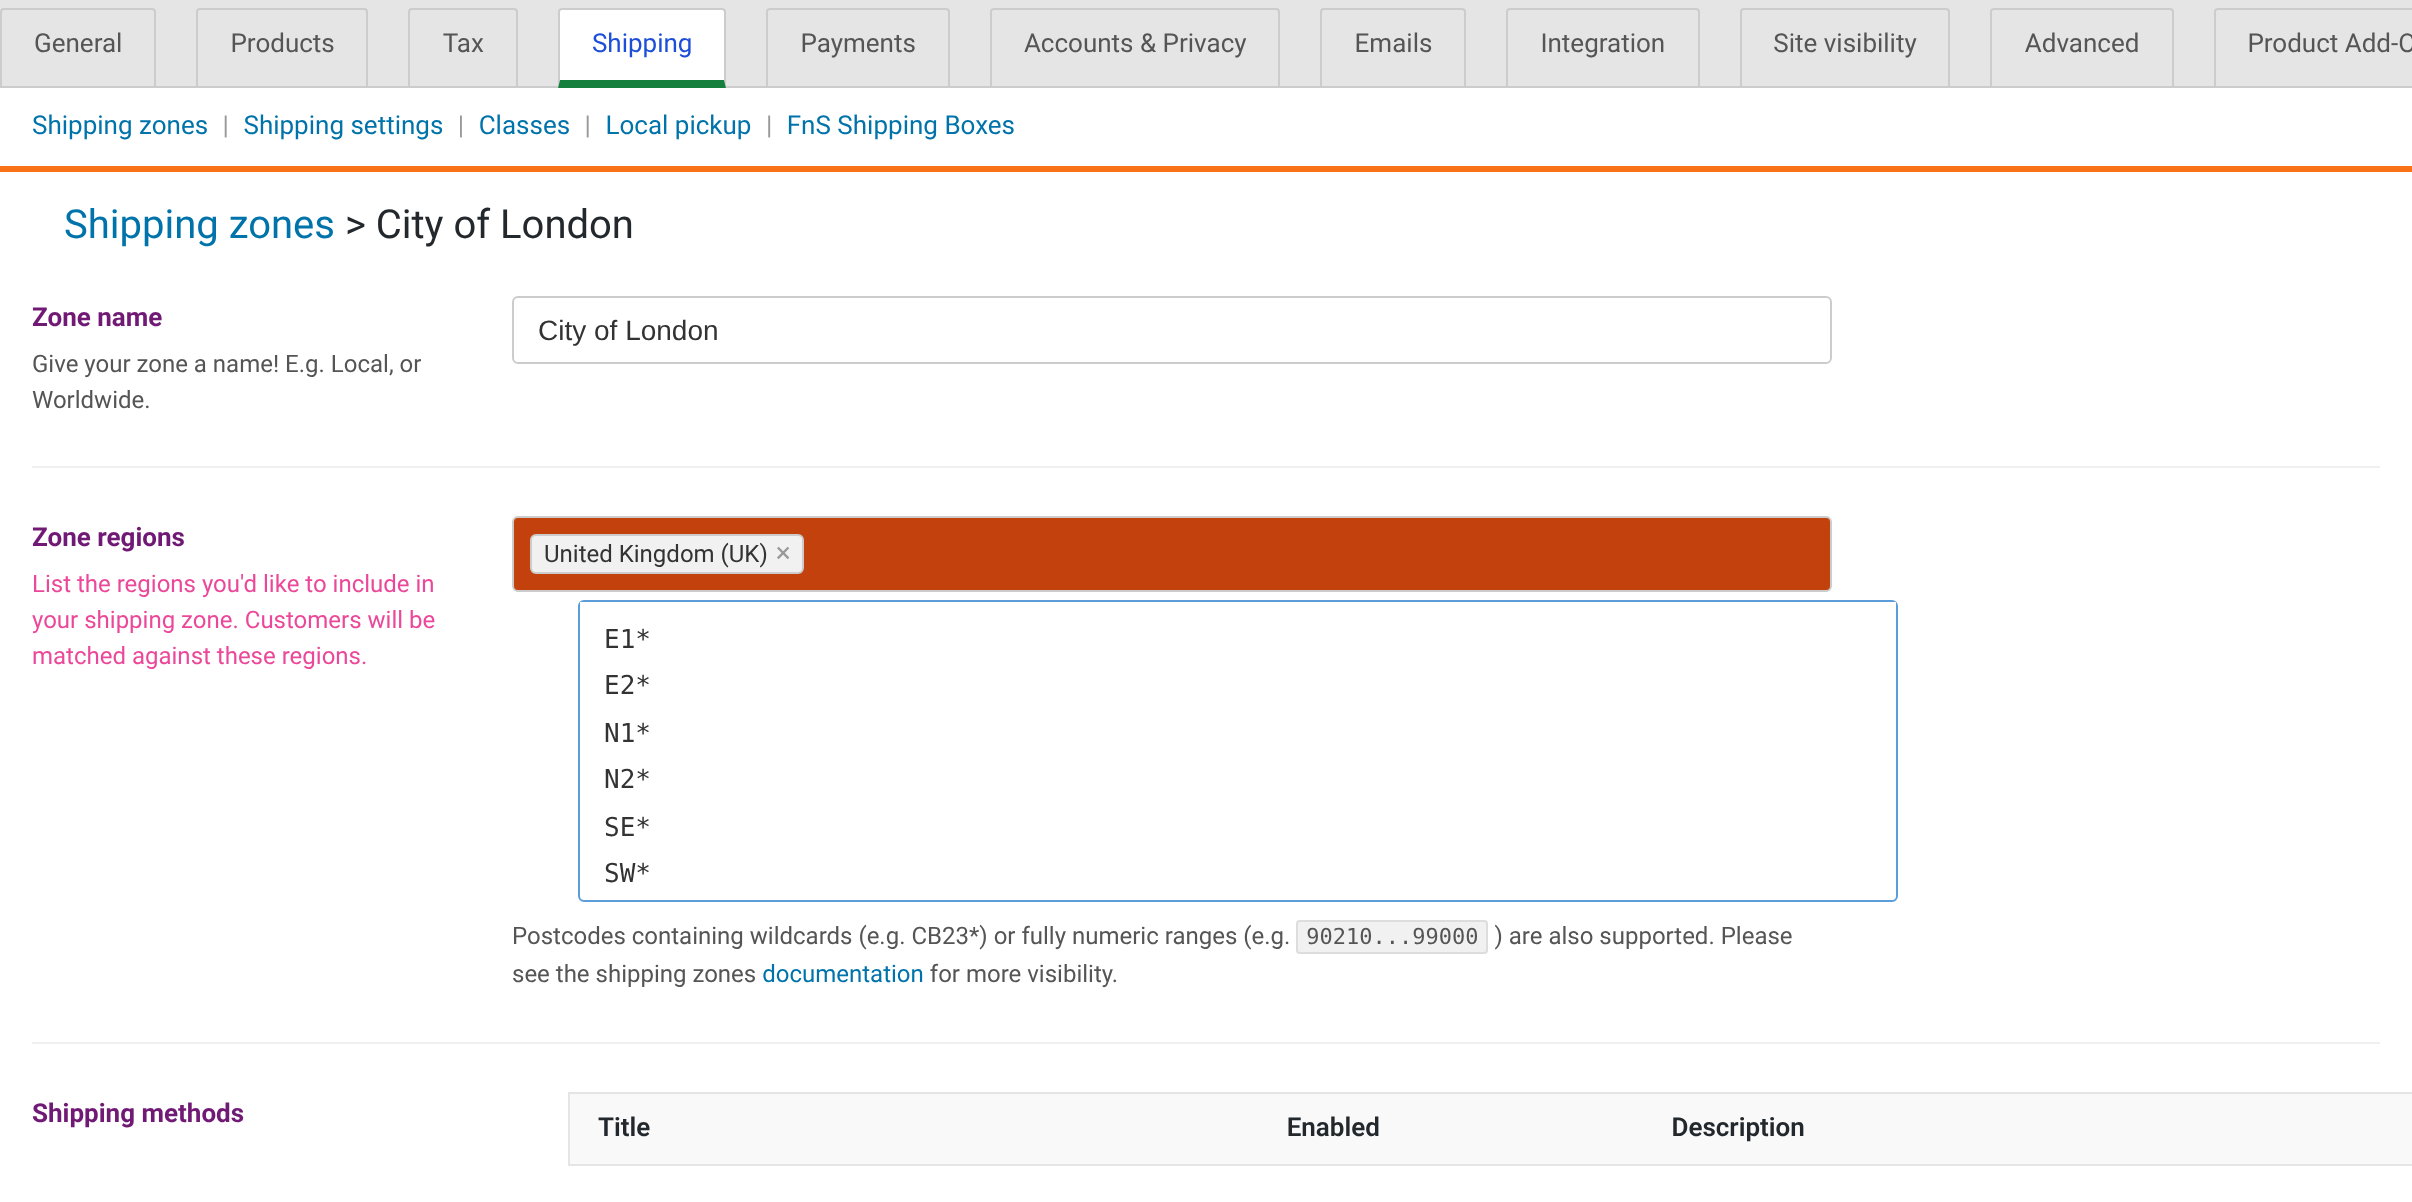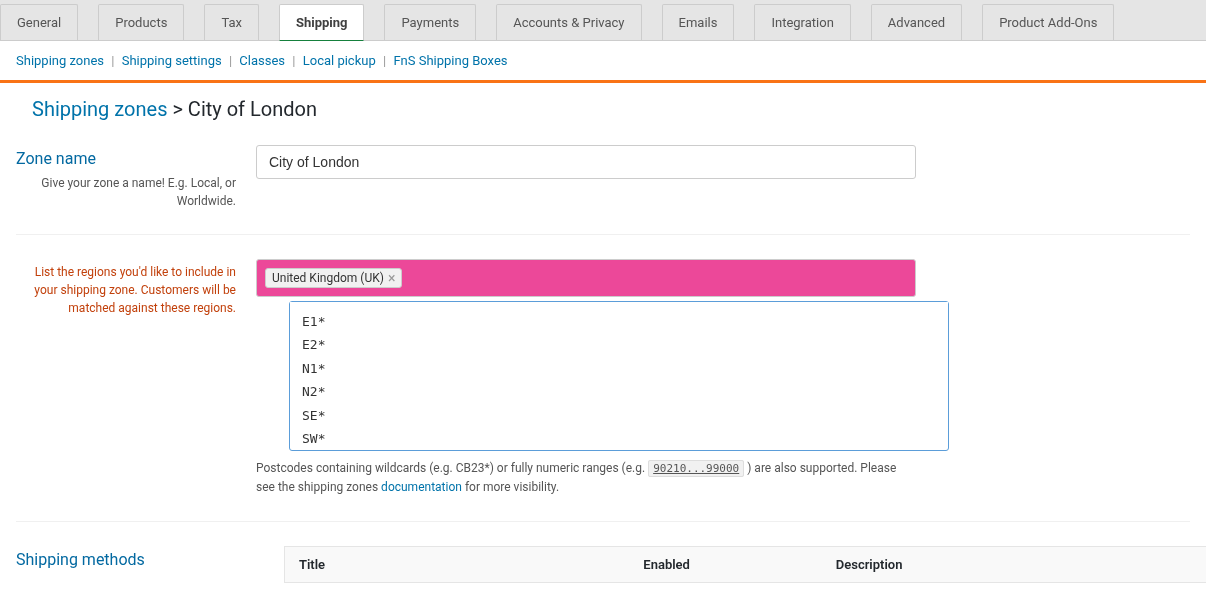--- a/index.html
+++ b/index.html
@@ -26,24 +26,24 @@
       color: #555;
       cursor: pointer;
       font-size: 13px;
       margin-right: 20px;
       margin-top: 4px;
       border-radius: 2px 2px 0 0;
       white-space: nowrap;
     }
     .tab.active {
       background: #fff;
-      color: #404040;
-      border-bottom: 1px solid #15803d;
+      color: #1d4ed8;
+      border-bottom: 4px solid #15803d;
       margin-bottom: -1px;
-      font-weight: 700;
+      font-weight: 400;
     }
 
     
     .content-wrap {
       background: #fff;
       padding: 0;
     }
 
     
     .sub-nav {
@@ -86,33 +86,32 @@
       border-bottom: none;
       margin-bottom: 0;
     }
     .settings-label {
       width: 240px;
       min-width: 240px;
       padding-right: 20px;
       padding-top: 4px;
     }
     .settings-label h3 {
-      font-size: 16px;
-      font-weight: 400;
-      color: #0369a1;
+      font-size: 13px;
+      font-weight: 700;
+      color: #701a75;
       margin-bottom: 6px;
     }
     .settings-label p {
       font-size: 12px;
       color: #555;
       line-height: 1.5;
-      text-align: right;
     }
     .settings-label p.green-text {
-      color: #c2410c;
+      color: #ec4899;
       font-size: 12px;
     }
     .settings-field {
       flex: 1;
     }
 
     
     .zone-input {
       width: 100%;
       max-width: 660px;
@@ -125,21 +124,21 @@
       outline: none;
     }
 
     
     .tag-field {
       width: 100%;
       max-width: 660px;
       border: 1px solid #ccc;
       border-radius: 3px;
       padding: 6px 8px;
-      background: #ec4899;
+      background: #c2410c;
       display: flex;
       flex-wrap: wrap;
       align-items: center;
       gap: 4px;
       min-height: 38px;
     }
     .tag {
       display: inline-flex;
       align-items: center;
       background: #f1f1f1;
@@ -189,21 +188,20 @@
       margin-top: 8px;
       max-width: 660px;
       line-height: 1.6;
     }
     .postcode-help code {
       background: #f1f1f1;
       border: 1px solid #ddd;
       padding: 1px 4px;
       font-size: 11px;
       border-radius: 2px;
-      text-decoration: underline;
     }
     .postcode-help a {
       color: #0073aa;
       text-decoration: none;
       margin-top: 32px;
     }
 
     
     .methods-table {
       width: 100%;
@@ -227,20 +225,21 @@
 
 <div class="tabs-bar">
   <div class="tab">General</div>
   <div class="tab">Products</div>
   <div class="tab">Tax</div>
   <div class="tab active">Shipping</div>
   <div class="tab">Payments</div>
   <div class="tab">Accounts &amp; Privacy</div>
   <div class="tab">Emails</div>
   <div class="tab">Integration</div>
+  <div class="tab">Site visibility</div>
   <div class="tab">Advanced</div>
   <div class="tab">Product Add-Ons</div>
 </div>
 
 <div class="content-wrap">
   <div class="sub-nav">
     <a href="#">Shipping zones</a>
     <span class="sep">|</span>
     <a href="#">Shipping settings</a>
     <span class="sep">|</span>
@@ -264,20 +263,21 @@
         <h3>Zone name</h3>
         <p>Give your zone a name! E.g. Local, or Worldwide.</p>
       </div>
       <div class="settings-field">
         <input type="text" class="zone-input" value="City of London" placeholder="Zone name" style="">
       </div>
     </div>
 
     <div class="settings-row">
       <div class="settings-label">
+        <h3>Zone regions</h3>
         <p class="green-text">List the regions you'd like to include in your shipping zone. Customers will be matched against these regions.</p>
       </div>
       <div class="settings-field">
 
         <div class="tag-field">
           <span class="tag">
             <span>United Kingdom (UK)</span>
             <span class="tag-remove">×</span>
           </span>
         </div>

